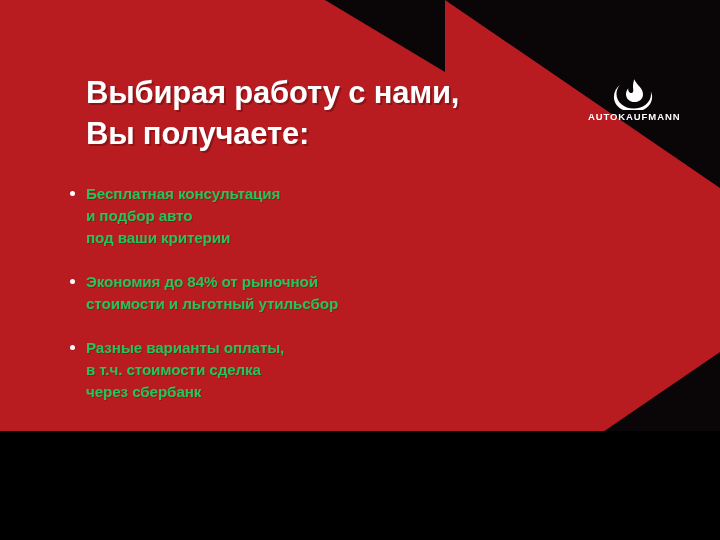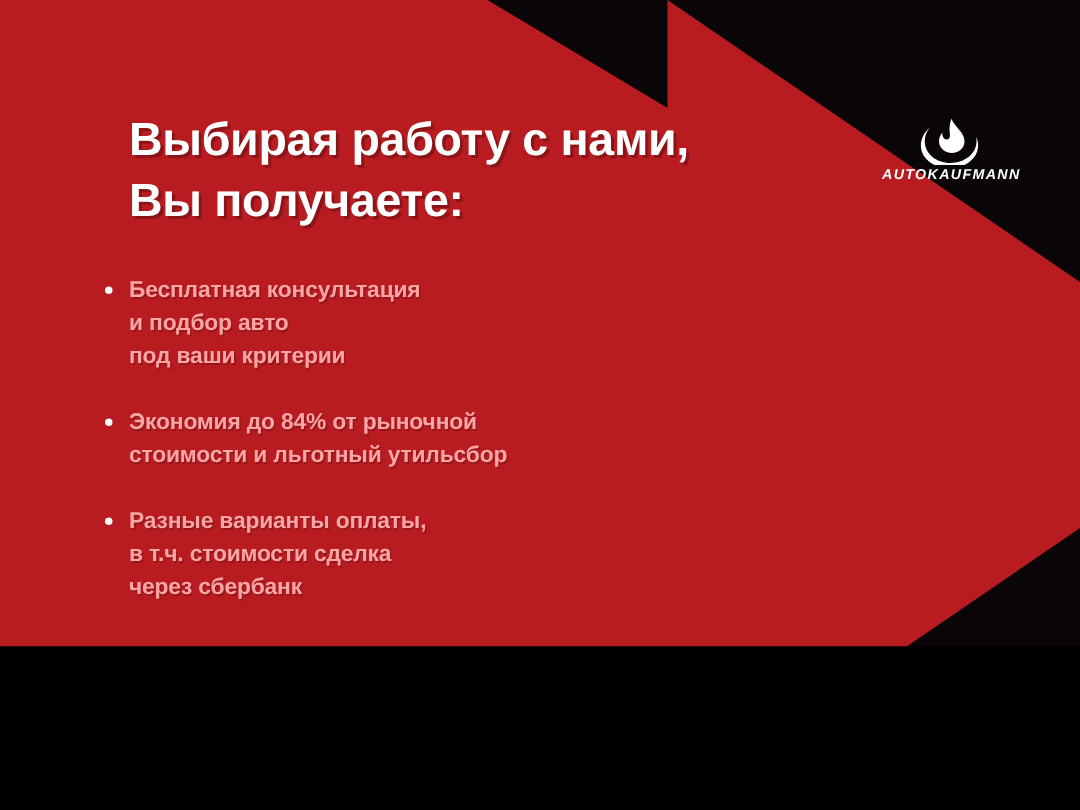--- a/index.html
+++ b/index.html
@@ -51,38 +51,37 @@
   .logo-mark {
     width: 92px;
     height: 34px;
     display: block;
   }
   .logo-word {
     margin-top: 1px;
     color: #ffffff;
     font-size: 9.5px;
     font-weight: 700;
-    font-style: italic;
     letter-spacing: 0.9px;
     text-align: center;
   }
 
   
   .col {
     position: absolute;
     top: 183px;
   }
   .col-left  { left: 68px;  width: 330px; }
   .col-right { left: 400px; width: 300px; }
 
   .bullet {
     position: relative;
     padding-left: 18px;
     margin-bottom: 22px;
-    color: #fca5a5;
+    color: #22c55e;
     font-size: 15.2px;
     font-weight: 700;
     line-height: 1.45;
     letter-spacing: -0.1px;
     white-space: pre-line;
     text-shadow: 1px 1px 0 rgba(0,0,0,0.18);
   }
   .bullet::before {
     content: "";
     position: absolute;

